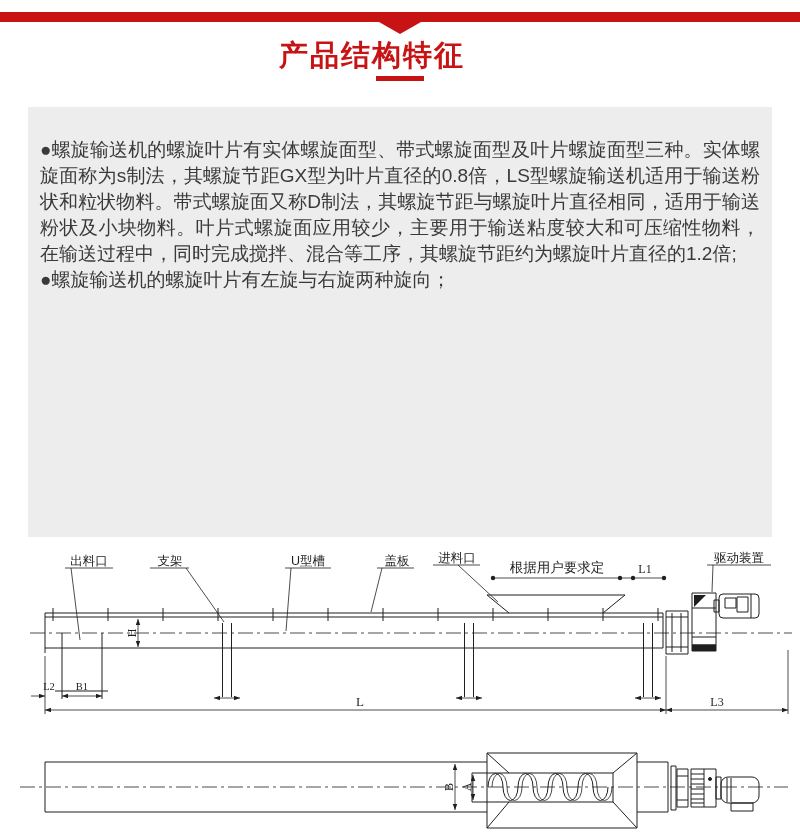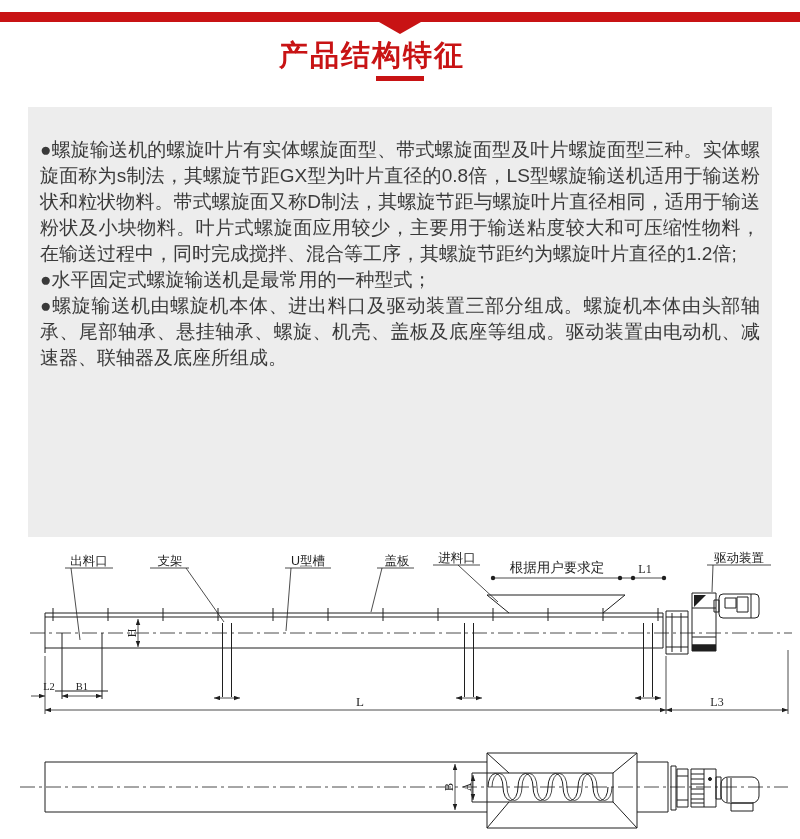--- a/index.html
+++ b/index.html
@@ -38,22 +38,21 @@
 </head>
 <body>
 
 <div class="banner"></div>
 <div class="banner-arrow"></div>
 <h1 class="title">产品结构特征</h1>
 <div class="title-underline"></div>
 
 <div class="panel">
   <p>●螺旋输送机的螺旋叶片有实体螺旋面型、带式螺旋面型及叶片螺旋面型三种。实体螺旋面称为s制法，其螺旋节距GX型为叶片直径的0.8倍，LS型螺旋输送机适用于输送粉状和粒状物料。带式螺旋面又称D制法，其螺旋节距与螺旋叶片直径相同，适用于输送粉状及小块物料。叶片式螺旋面应用较少，主要用于输送粘度较大和可压缩性物料，在输送过程中，同时完成搅拌、混合等工序，其螺旋节距约为螺旋叶片直径的1.2倍;</p>
-  <p>●水平固定式螺旋输送机是最常用的一种型式；</p>
-  <p>●螺旋输送机由螺旋机本体、进出料口及驱动装置三部分组成。螺旋机本体由头部轴承、尾部轴承、悬挂轴承、螺旋、机壳、盖板及底座等组成。驱动装置由电动机、减速器、联轴器及底座所组成。</p>
+  <p>●螺旋输送机的螺旋叶片有左旋与右旋两种旋向；</p>
 </div>
 
 <svg class="diagram" width="800" height="299" viewBox="0 540 800 299">
   <defs>
     <marker id="arw" markerWidth="9" markerHeight="7" refX="8" refY="3" orient="auto-start-reverse">
       <path d="M0,0 L8,3 L0,6 Z" fill="#1f1f1f"></path>
     </marker>
   </defs>
 
   <g>

